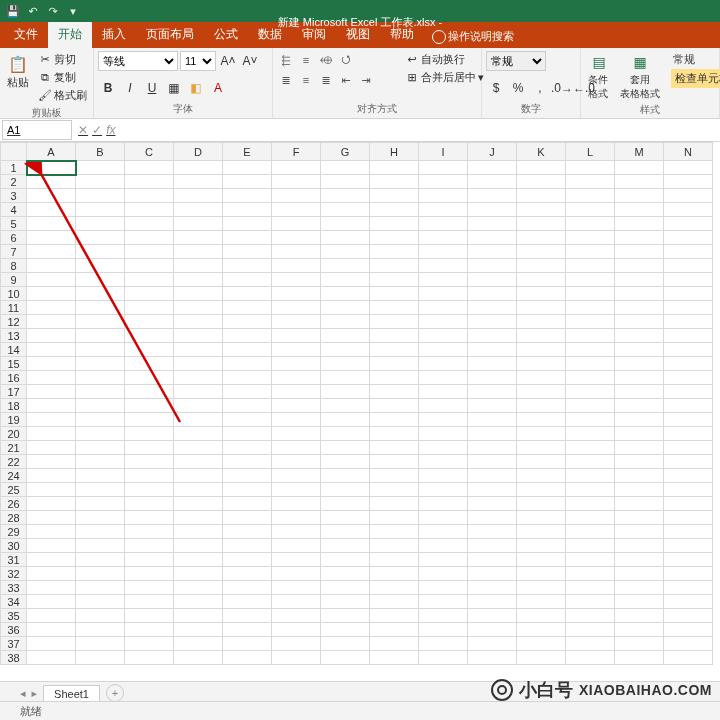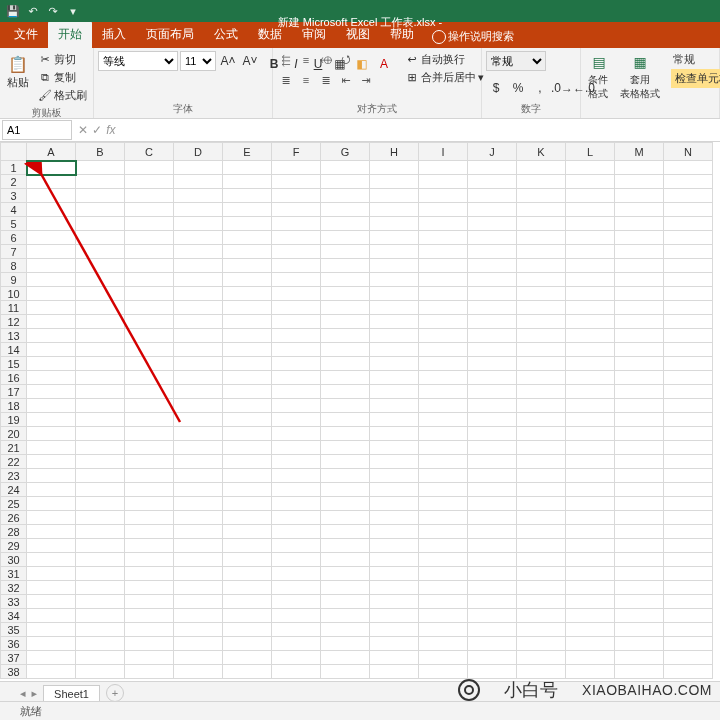--- a/index.html
+++ b/index.html
@@ -25,21 +25,21 @@
   .font-btns{display:flex;gap:2px;margin-top:3px;}
   .fbtn{width:18px;height:18px;display:flex;align-items:center;justify-content:center;border:1px solid transparent;font-size:12px;cursor:pointer;}
   .align-grid{display:grid;grid-template-columns:repeat(6,18px);gap:2px;}
   .abox{width:18px;height:18px;display:flex;align-items:center;justify-content:center;font-size:11px;color:#555;}
   .num-row{display:flex;align-items:center;gap:2px;}
   .num-sel{height:20px;width:60px;font-size:11px;border:1px solid #ccc;}
   .style-col{display:flex;flex-direction:column;align-items:center;font-size:10px;padding:0 3px;}
   .style-col .sic{width:22px;height:22px;display:flex;align-items:center;justify-content:center;font-size:14px;color:#217346;}
   .insp{background:#ffe08a;padding:2px 4px;font-size:11px;}
   
-  .fxbar{display:flex;align-items:center;border-bottom:1px solid #d4d4d4;height:22px;background:#fff;}
+  .fxbar{display:flex;align-items:center;border-bottom:1px solid #d4d4d4;height:22px;background:#fff;text-decoration:underline;}
   .namebox{width:60px;border:1px solid #ccc;height:18px;padding:0 4px;margin:0 2px;font-size:11px;}
   .fxctrl{display:flex;align-items:center;gap:4px;padding:0 4px;color:#999;font-size:12px;}
   .fxinput{flex:1;border:none;height:18px;padding:0 4px;}
   
   .grid-area{position:relative;overflow:hidden;height:540px;}
   table.sheet{border-collapse:collapse;table-layout:fixed;}
   .sheet th,.sheet td{border:1px solid #d9d9d9;font-weight:normal;font-size:11px;text-align:center;padding:0;box-sizing:border-box;}
   .sheet th{background:#f3f3f3;}
   .corner{width:26px;height:18px;background:#f3f3f3;}
   .colh{width:49px;height:18px;}
@@ -48,21 +48,21 @@
   .sel{outline:2px solid #217346;outline-offset:-1px;}
   
   .sheettabs{position:absolute;bottom:16px;left:0;right:0;height:22px;background:#f3f3f3;border-top:1px solid #d4d4d4;display:flex;align-items:center;font-size:11px;padding-left:20px;gap:6px;}
   .sheettabs .nav{color:#888;cursor:pointer;}
   .sheettabs .stab{background:#fff;border:1px solid #ccc;border-bottom:none;padding:2px 10px;}
   .sheettabs .plus{width:16px;height:16px;border:1px solid #ccc;border-radius:50%;display:flex;align-items:center;justify-content:center;color:#888;}
   .status{position:absolute;bottom:0;left:0;right:0;height:16px;background:#f3f3f3;border-top:1px solid #d4d4d4;font-size:11px;padding:1px 20px;display:flex;justify-content:space-between;align-items:center;color:#555;}
   
   .arrow-svg{position:absolute;top:20px;left:20px;pointer-events:none;}
   
-  .wm{position:absolute;right:8px;bottom:18px;display:flex;align-items:center;gap:24px;color:#333;font-weight:normal;pointer-events:none;}
+  .wm{position:absolute;right:8px;bottom:18px;display:flex;align-items:center;gap:6px;color:#333;font-weight:bold;pointer-events:none;}
   .wm .ring{width:18px;height:18px;border:2px solid #333;border-radius:50%;display:flex;align-items:center;justify-content:center;}
   .wm .ring::before{content:"";width:6px;height:6px;border:2px solid #333;border-radius:50%;}
   .wm .cn{font-size:18px;}
   .wm .en{font-size:14px;letter-spacing:.5px;}
 </style>
 </head>
 <body>
 
 <div class="titlebar">
   <div class="qat">
@@ -110,21 +110,21 @@
         <div class="mini-row">
             <span class="mico">🖌</span>
             <span>格式刷</span>
           </div>
       </div>
     </div>
     <div class="label">剪贴板</div>
   </div>
 
   <div class="group" style="min-width:170px;">
-    <div class="body" style="flex-direction:row;align-items:flex-start;">
+    <div class="body" style="flex-direction:column;align-items:flex-start;">
       <div style="display:flex;gap:2px;">
         <select class="font-sel" style="width:80px"><option>等线</option></select>
         <select class="font-sel" style="width:36px"><option>11</option></select>
         <div class="fbtn">A˄</div>
         <div class="fbtn">A˅</div>
       </div>
       <div class="font-btns">
         <div class="fbtn" style="font-weight:bold;">B</div>
         <div class="fbtn" style="font-style:italic;">I</div>
         <div class="fbtn" style="text-decoration:underline;">U</div>
@@ -196,20 +196,21 @@
       </div>
       <div class="mini-col" style="margin-left:4px;">
         <div class="mini-row">
             <span>常规</span>
           </div>
         <div class="mini-row insp">
             <span>检查单元格</span>
           </div>
       </div>
     </div>
+    <div class="label">样式</div>
   </div>
 </div>
 
 <div class="fxbar">
   <input class="namebox" value="A1" style="">
   <div class="fxctrl">
     <span>✕</span>
     <span>✓</span>
     <span style="font-style:italic;">fx</span>
   </div>
@@ -604,37 +605,20 @@
           <td class="cell"></td>
           <td class="cell"></td>
           <td class="cell"></td>
           <td class="cell"></td>
           <td class="cell"></td>
           <td class="cell"></td>
           <td class="cell"></td>
           <td class="cell"></td>
         </tr>
         <tr>
-          <th class="rowh">23</th>
-          <td class="cell"></td>
-          <td class="cell"></td>
-          <td class="cell"></td>
-          <td class="cell"></td>
-          <td class="cell"></td>
-          <td class="cell"></td>
-          <td class="cell"></td>
-          <td class="cell"></td>
-          <td class="cell"></td>
-          <td class="cell"></td>
-          <td class="cell"></td>
-          <td class="cell"></td>
-          <td class="cell"></td>
-          <td class="cell"></td>
-        </tr>
-        <tr>
           <th class="rowh">24</th>
           <td class="cell"></td>
           <td class="cell"></td>
           <td class="cell"></td>
           <td class="cell"></td>
           <td class="cell"></td>
           <td class="cell"></td>
           <td class="cell"></td>
           <td class="cell"></td>
           <td class="cell"></td>

